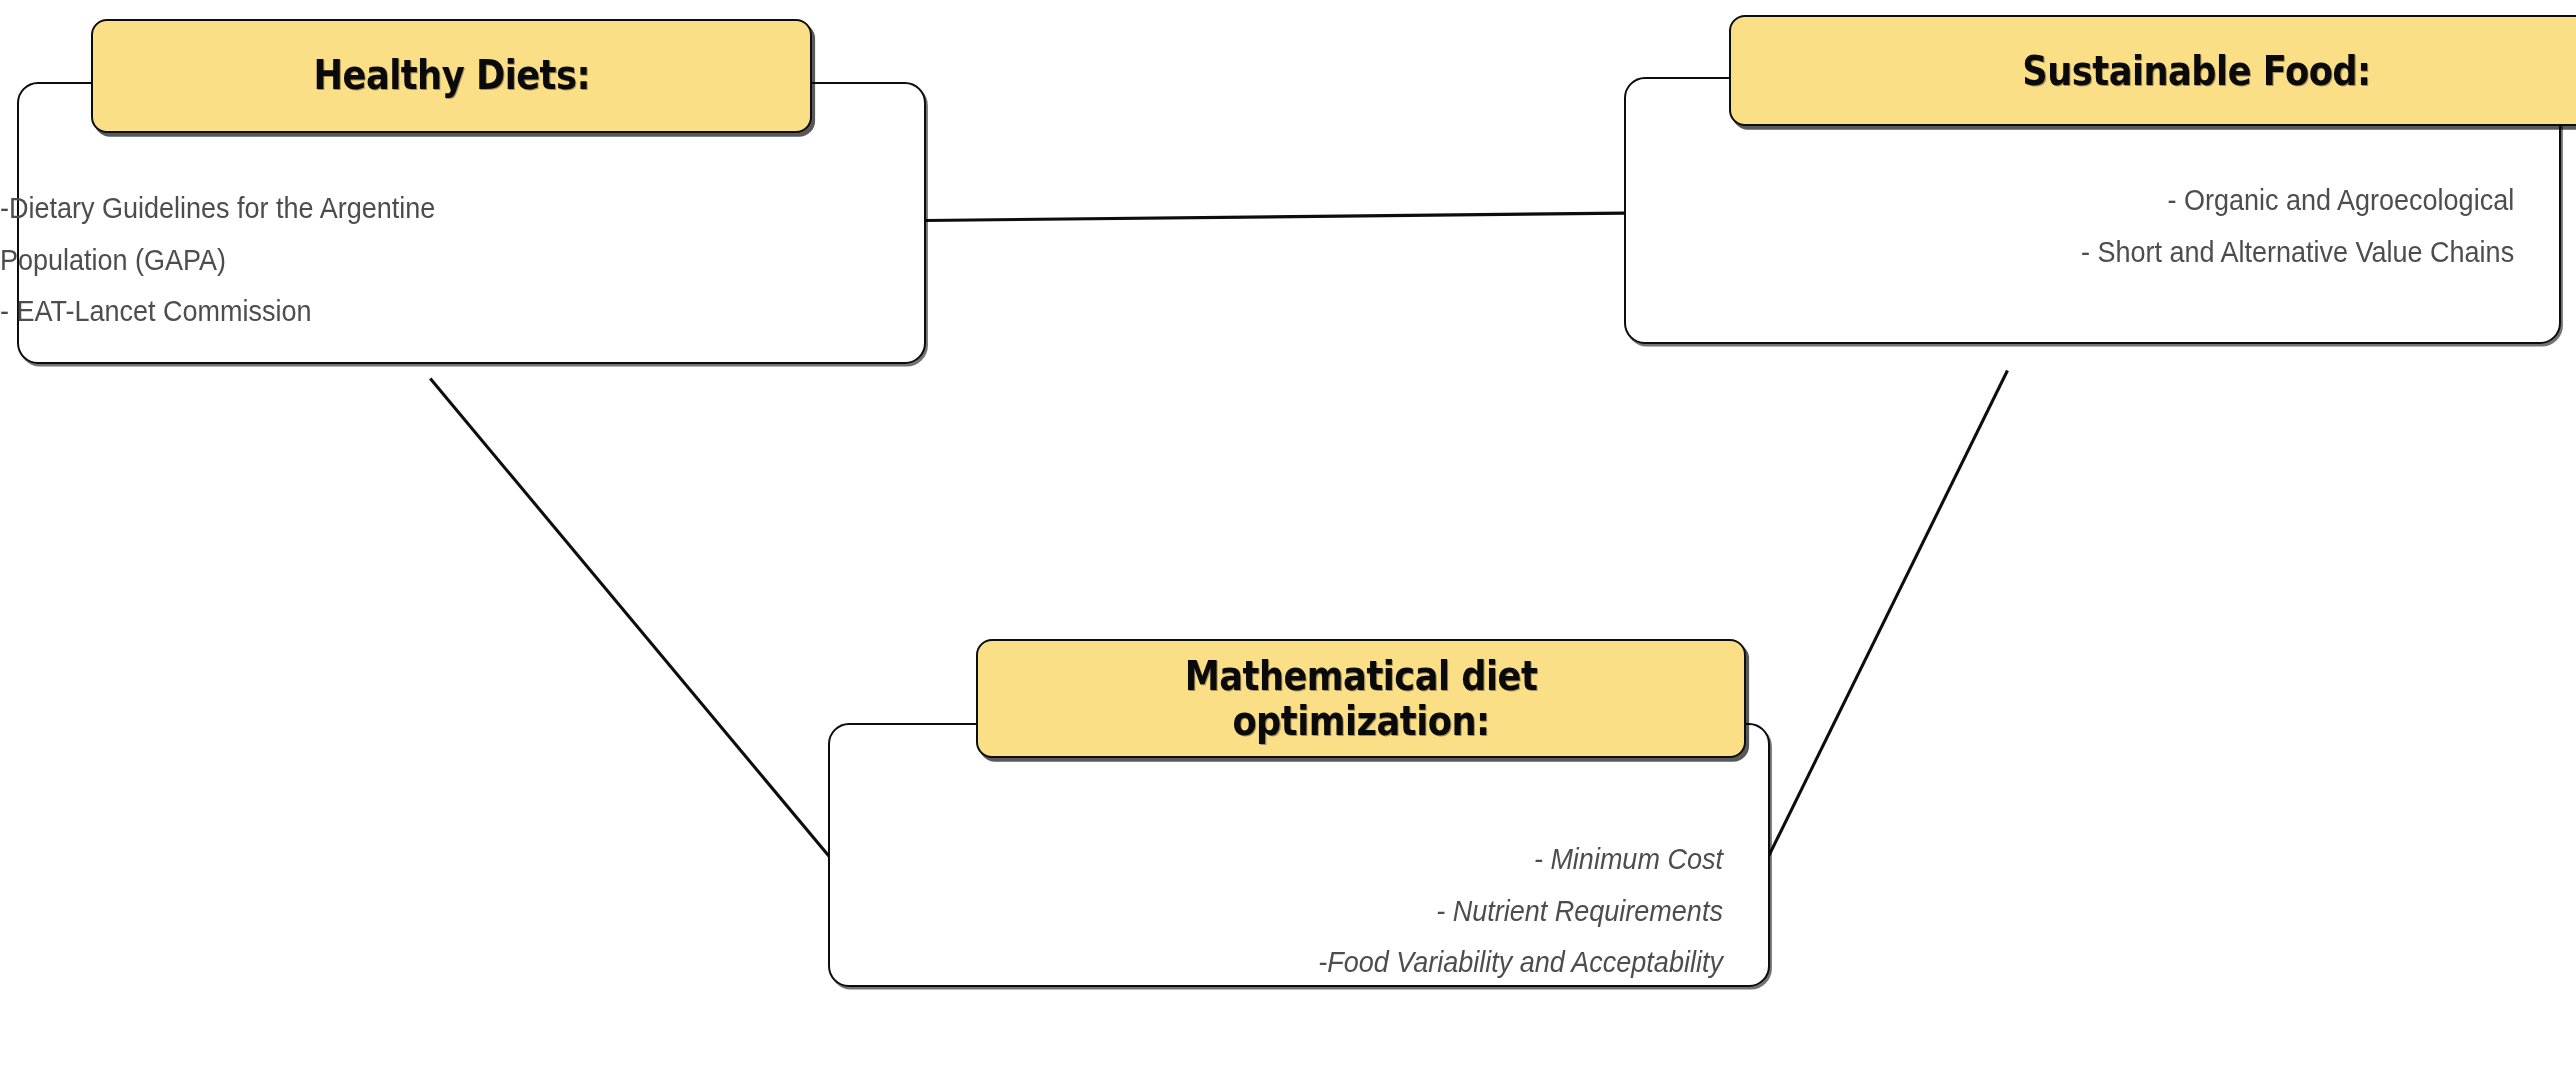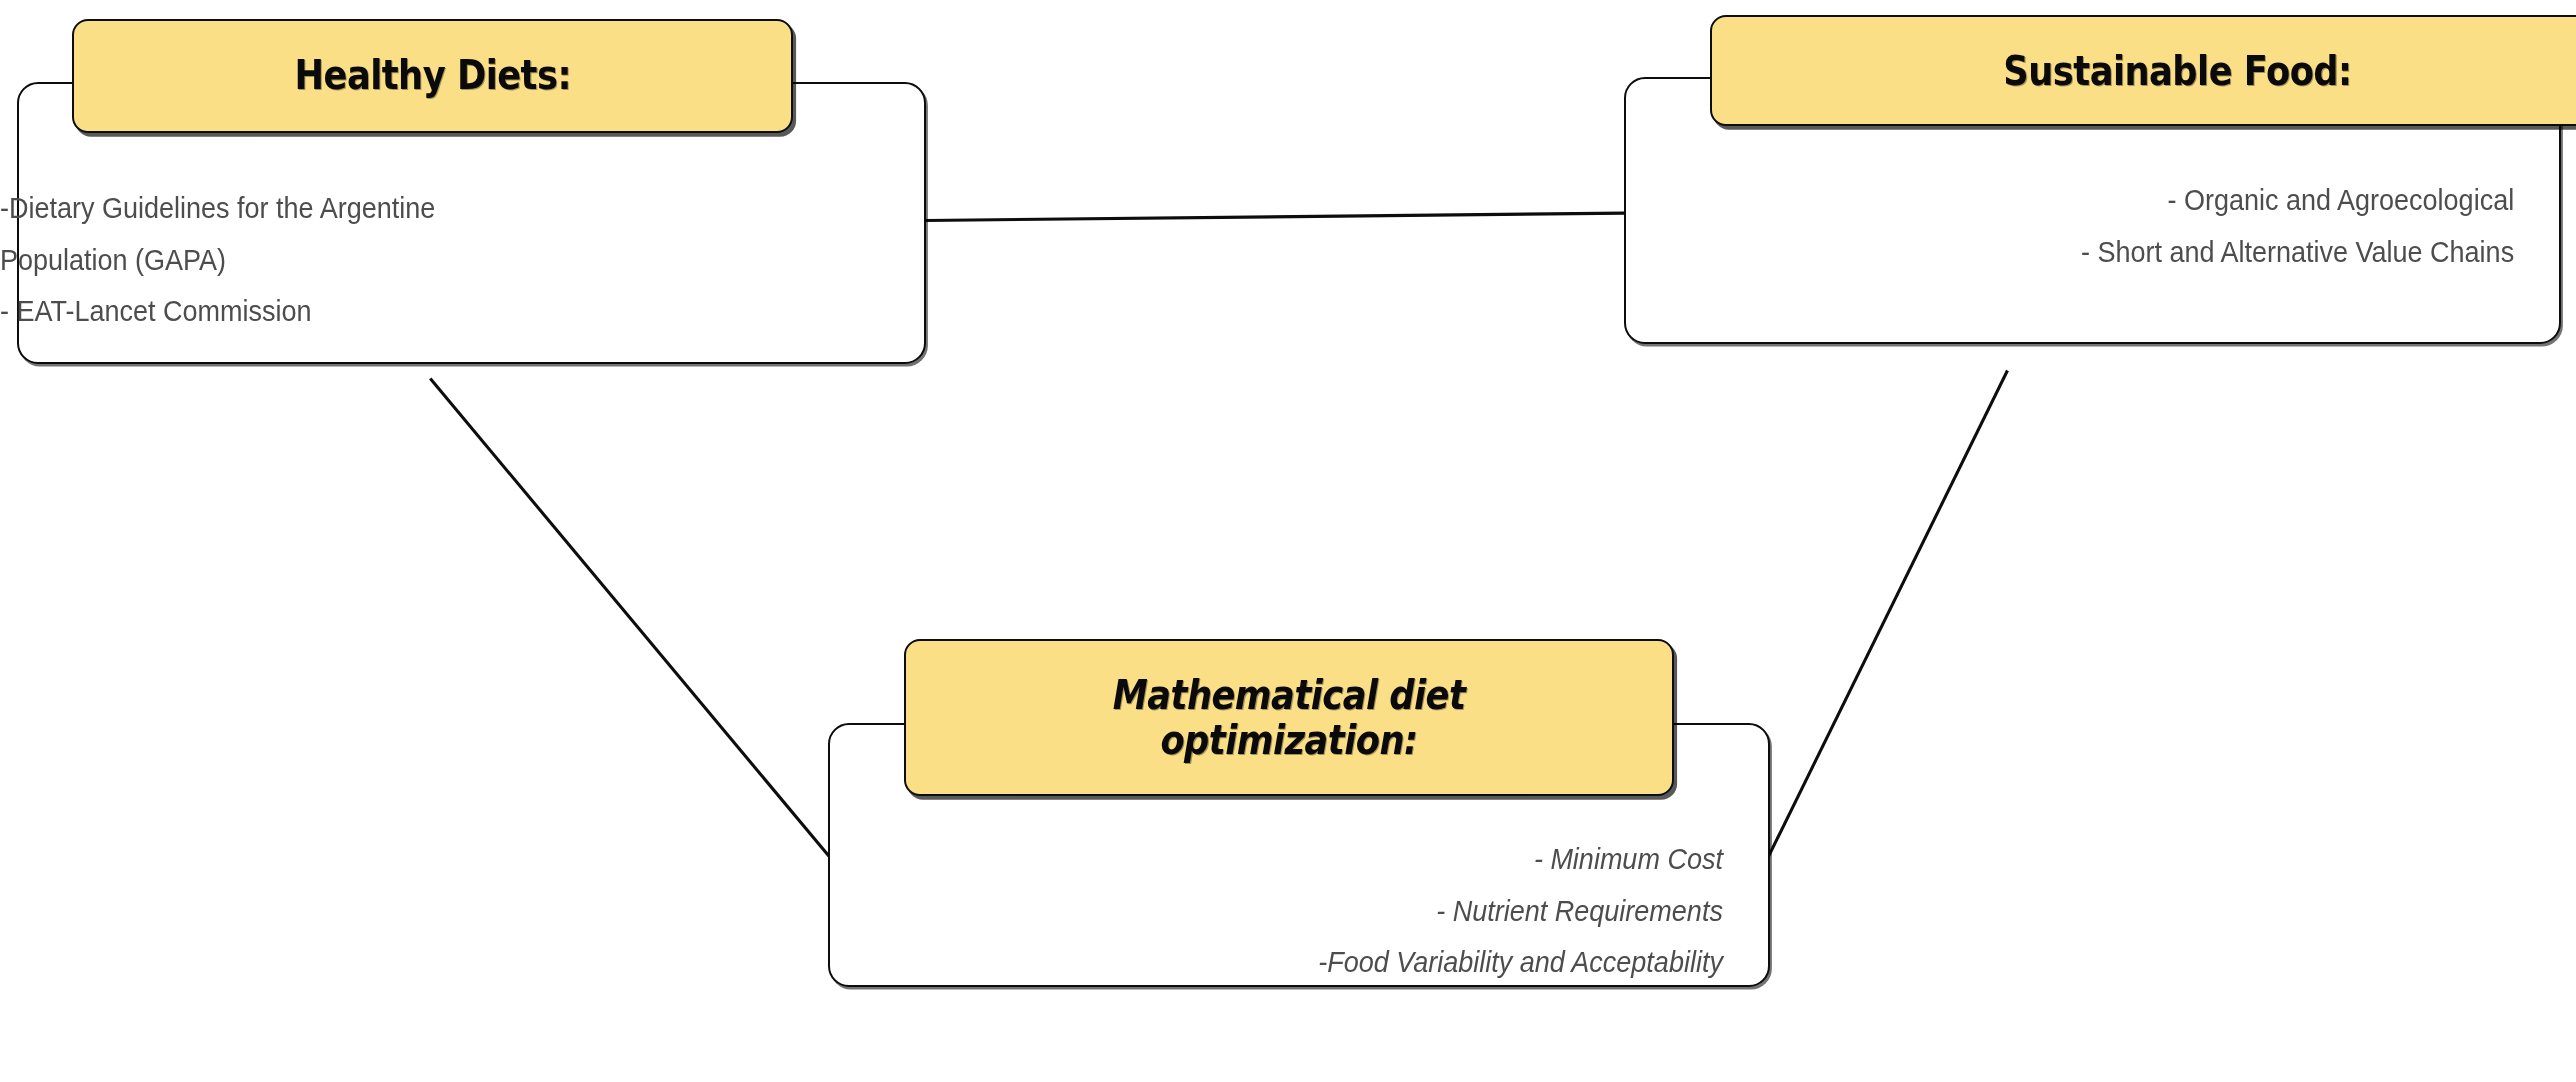--- a/index.html
+++ b/index.html
@@ -40,20 +40,21 @@
     position: absolute;
     box-sizing: border-box;
     background: #fbdf87;
     border: 2.5px solid #0d0d0d;
     border-radius: 16px;
     box-shadow: 3.1px 3.7px 0 rgba(0,0,0,0.65);
     display: flex;
     align-items: center;
     justify-content: center;
     text-align: center;
+    margin-left: 19px;
   }
   .node-title {
     font-family: "DejaVu Sans", sans-serif;
     font-weight: bold;
     font-size: 41px;
     line-height: 1.08;
     color: #0a0a0a;
     letter-spacing: -0.6px;
     transform: scaleX(0.86);
     text-shadow: 1.2px 1.2px 0 rgba(0,0,0,0.35);
@@ -79,21 +80,21 @@
   #node-healthy-diets .node-header{ left: 72px; top: 18.5px;  width: 721px; height: 114px; }
   #node-healthy-diets .node-lines { top: 182px; }
 
   
   #node-sustainable-food .node-body { left: 1624px; top: 77px; width: 937px; height: 267px; }
   #node-sustainable-food .node-header{ left: 1710px; top: 15.4px; width: 888px; height: 111px; padding-left: 48px; }
   #node-sustainable-food .node-lines { top: 174px; left: 1624px; width: 937px; right: auto; }
 
   
   #node-diet-optimization .node-body { left: 828px; top: 723px; width: 942px; height: 264px; }
-  #node-diet-optimization .node-header{ left: 904px; top: 639px; width: 770px; height: 157px; font-style: italic; }
+  #node-diet-optimization .node-header{ left: 957px; top: 639px; width: 770px; height: 119px; }
   #node-diet-optimization .node-lines { top: 833px; left: 828px; width: 942px; right: auto; font-style: italic; }
 </style>
 </head>
 <body>
 
 <div id="canvas">
 
   <svg id="edges" viewBox="0 0 4173 1754" xmlns="http://www.w3.org/2000/svg">
     <line x1="1500" y1="357" x2="2632" y2="345" stroke="#0d0d0d" stroke-width="5" stroke-linecap="butt"></line>
     <line x1="697" y1="613" x2="1343" y2="1387" stroke="#0d0d0d" stroke-width="5" stroke-linecap="butt"></line>

